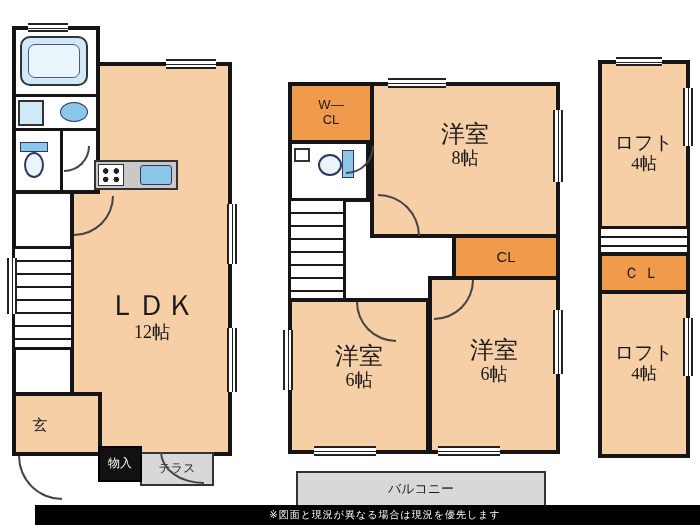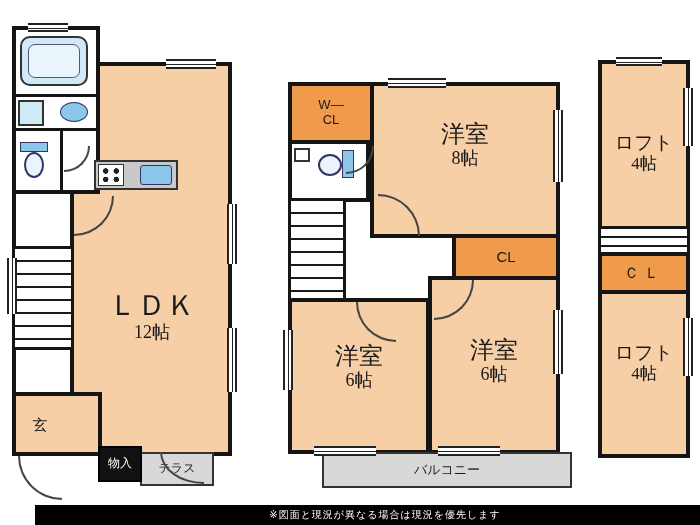--- a/index.html
+++ b/index.html
@@ -132,21 +132,21 @@
     <span class="t24">洋室</span>
     <span class="t22">6帖</span>
   </div>
 
   <div class="abs peach room" style="left:428px;top:276px;width:132px;height:178px;"></div>
   <div class="abs lbl serif" style="left:430px;top:328px;width:128px;height:66px;">
     <span class="t24">洋室</span>
     <span class="t22">6帖</span>
   </div>
 
-  <div class="abs outdoor lbl t13" style="left:296px;top:452px;width:250px;height:36px;margin-left:26px;">
+  <div class="abs outdoor lbl t13" style="left:296px;top:471px;width:250px;height:36px;">
     <span>バルコニー</span>
   </div>
 
   <div class="abs win-h" style="left:388px;top:78px;width:58px;height:10px;"></div>
   <div class="abs win-v" style="left:553px;top:110px;width:10px;height:72px;"></div>
   <div class="abs win-v" style="left:553px;top:310px;width:10px;height:64px;"></div>
   <div class="abs win-v" style="left:283px;top:330px;width:10px;height:60px;"></div>
   <div class="abs win-h" style="left:314px;top:446px;width:62px;height:10px;"></div>
   <div class="abs win-h" style="left:438px;top:446px;width:62px;height:10px;"></div>
 

